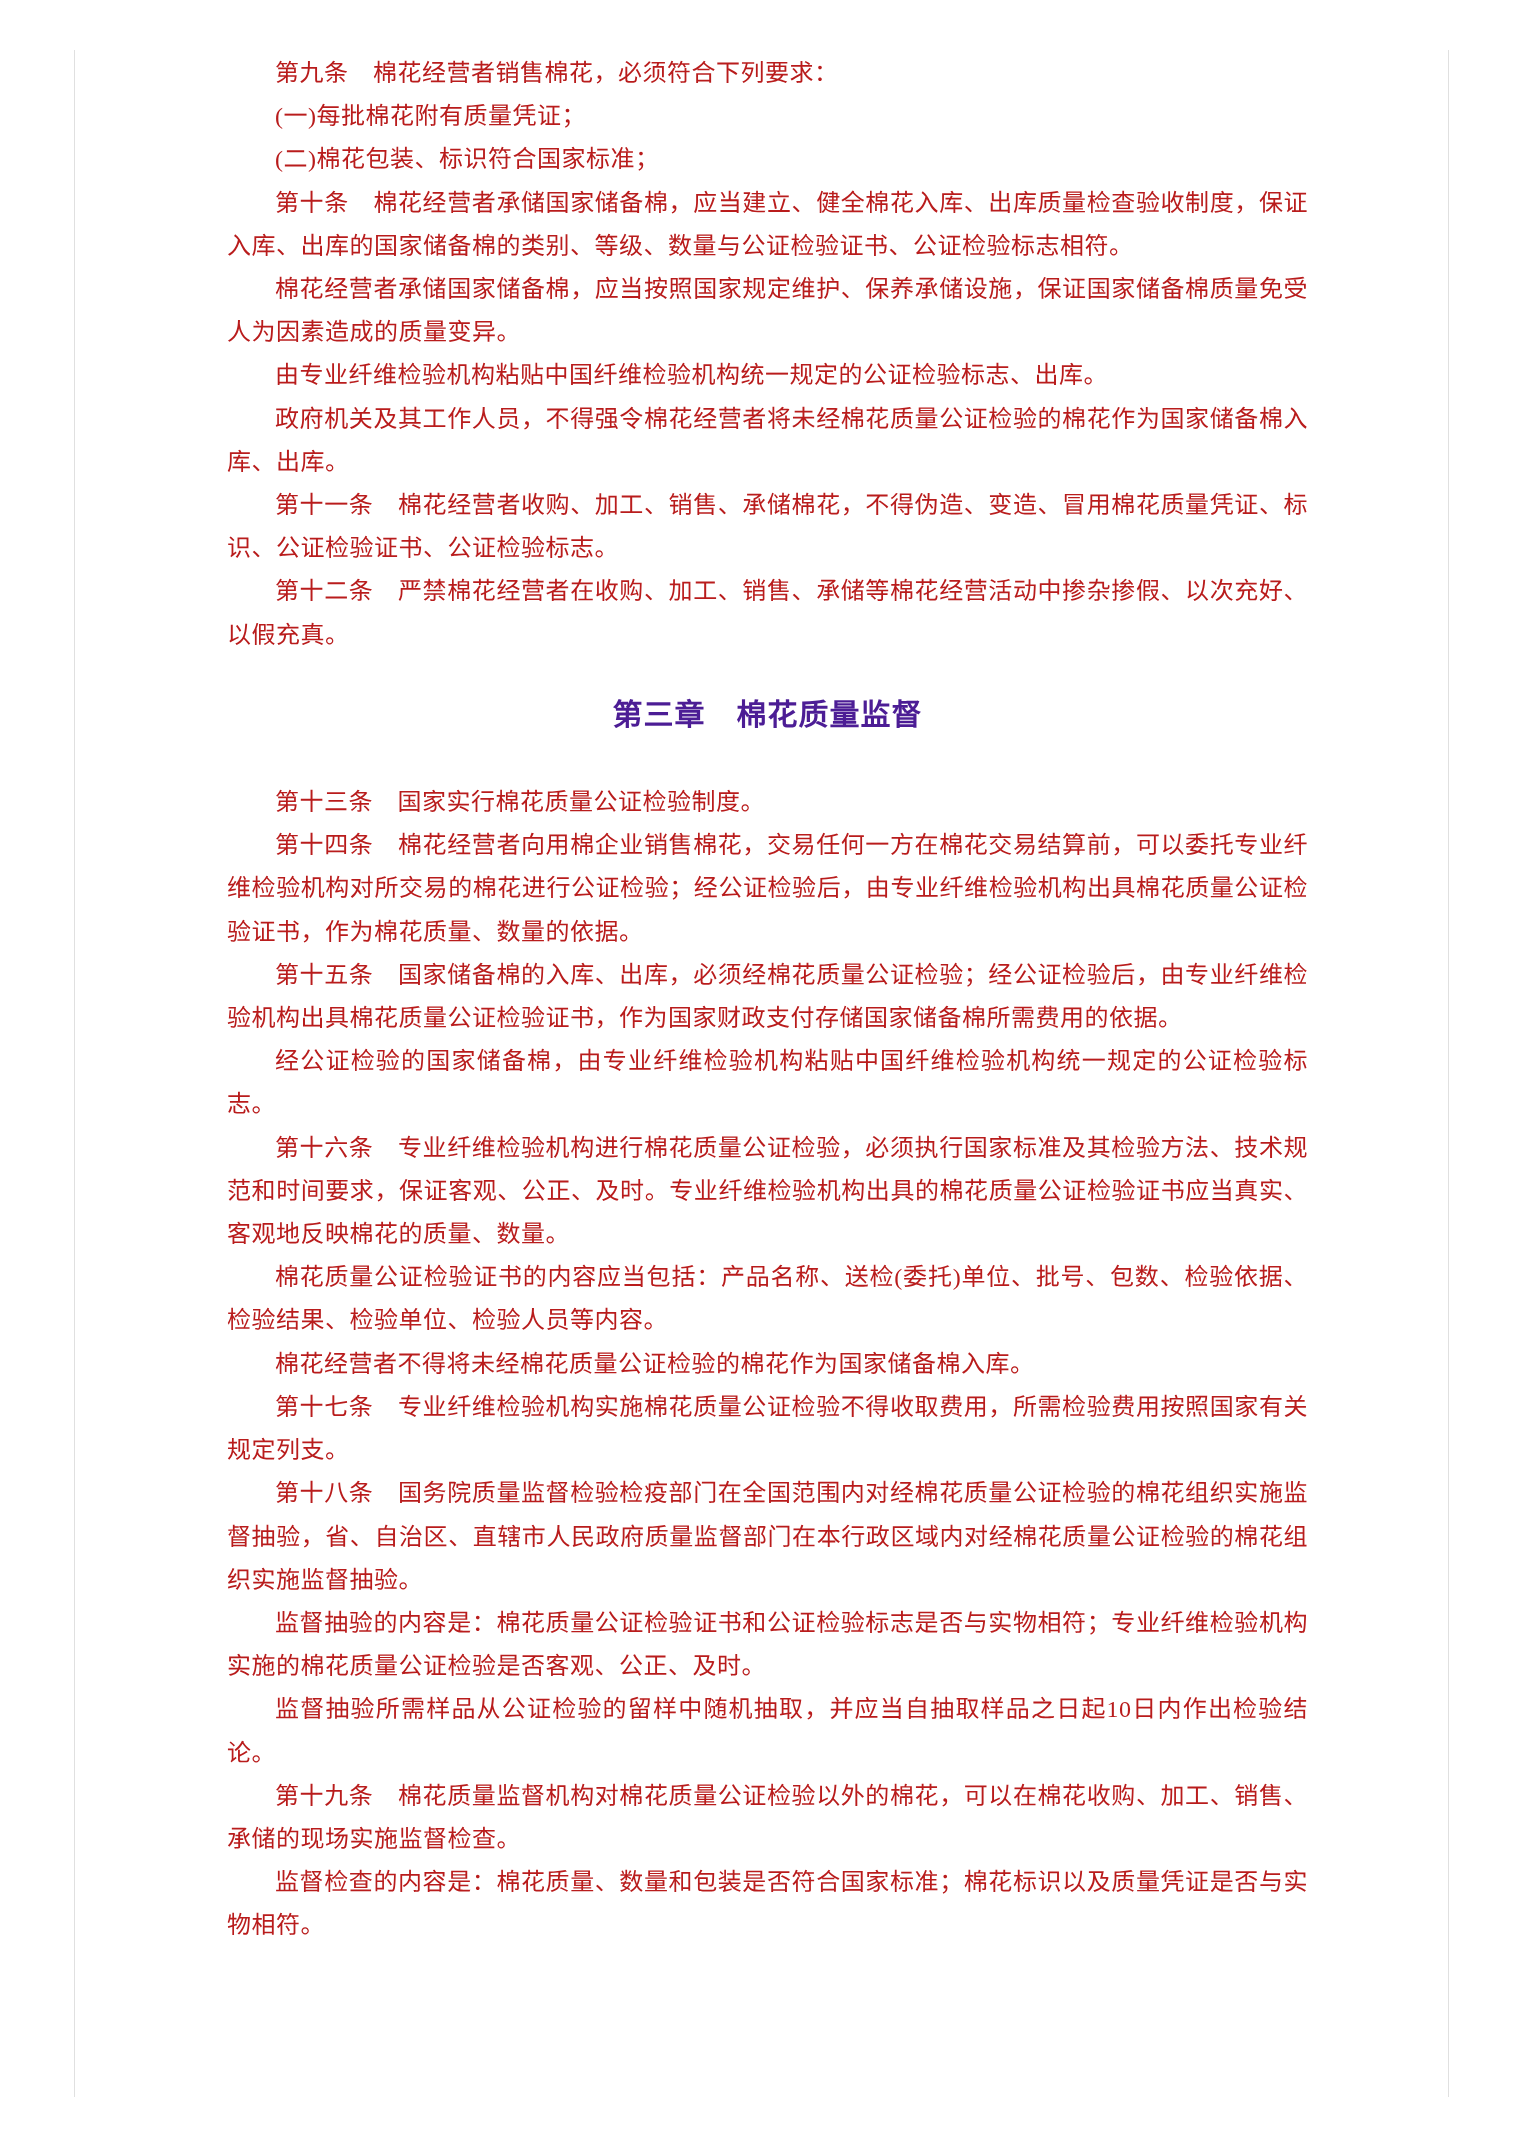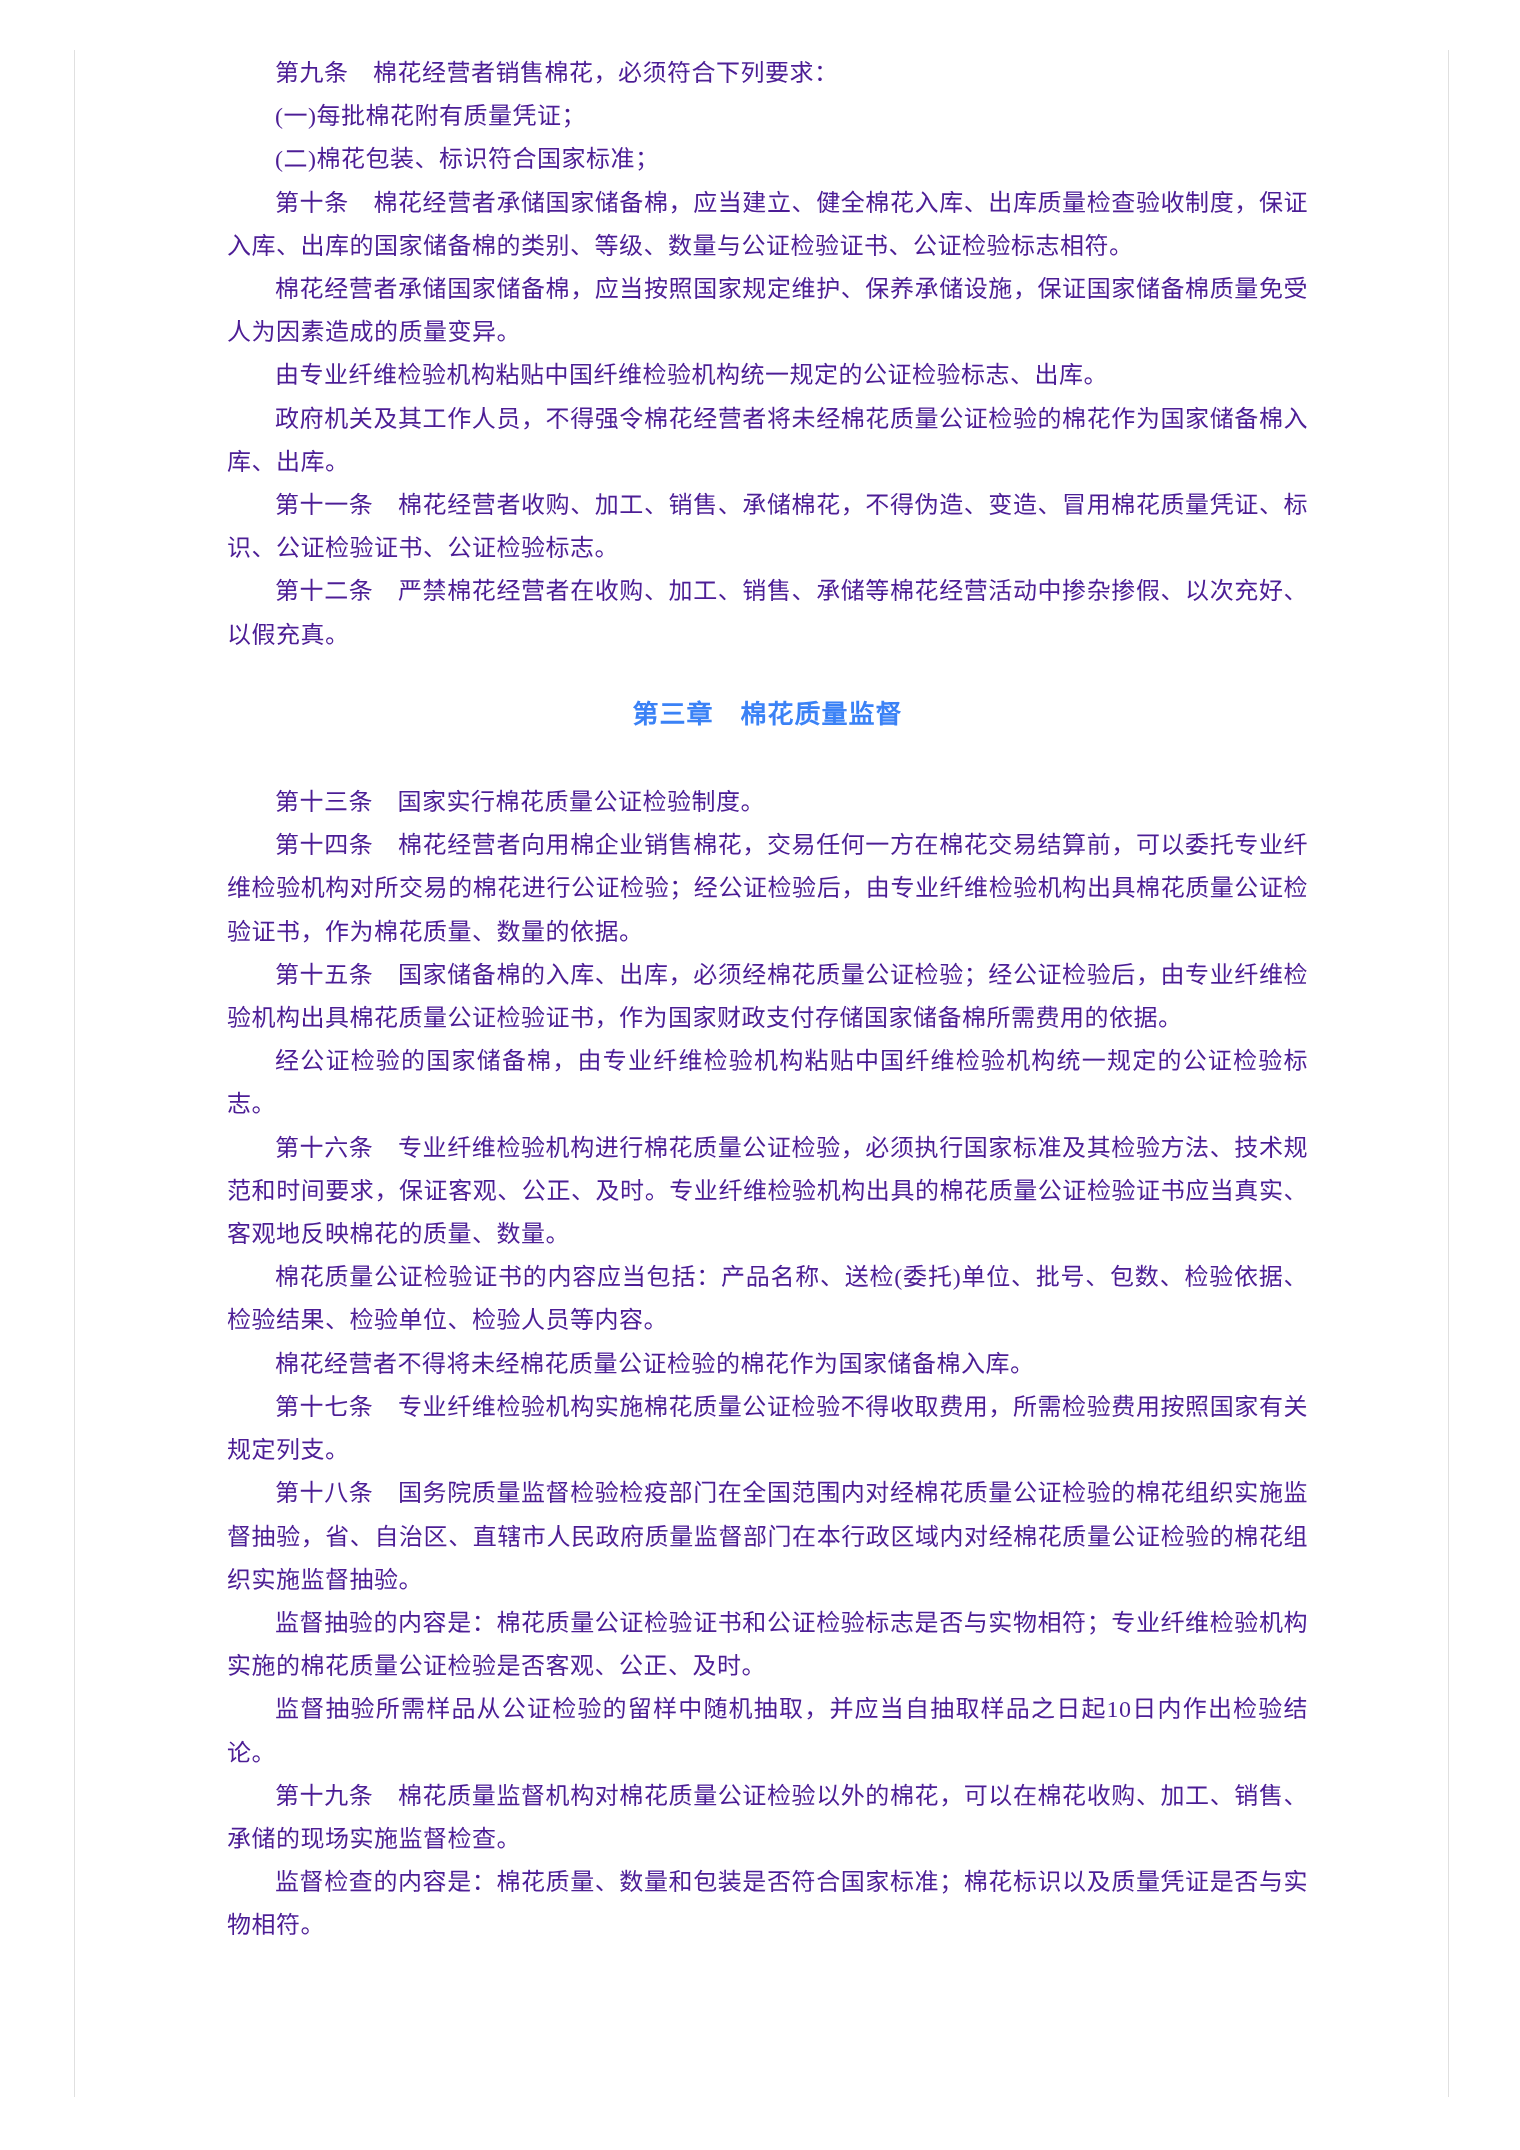--- a/index.html
+++ b/index.html
@@ -20,33 +20,33 @@
     height: 2047px;
     border-left: 1px solid #e0e0e0;
     border-right: 1px solid #e0e0e0;
     padding: 2px 140px 0 152px;
     overflow: hidden;
   }
   p.para {
     margin: 0;
     font-size: 24px;
     line-height: 43.2px;
-    color: #4c1d95;
+    color: #b91c1c;
     text-indent: 2em;
     text-align: justify;
     text-justify: inter-ideograph;
     letter-spacing: 0.5px;
   }
   h2.chapter {
     margin: 36px 0 45px 0;
     font-family: "Liberation Sans", "DejaVu Sans", sans-serif;
-    font-size: 26px;
+    font-size: 30px;
     font-weight: bold;
     line-height: 43.2px;
-    color: #3b82f6;
+    color: #4c1d95;
     text-align: center;
     letter-spacing: 1px;
   }
 </style>
 </head>
 <body>
 
 <div class="page">
   <p class="para">第九条　棉花经营者销售棉花，必须符合下列要求：</p>
   <p class="para">(一)每批棉花附有质量凭证；</p>

